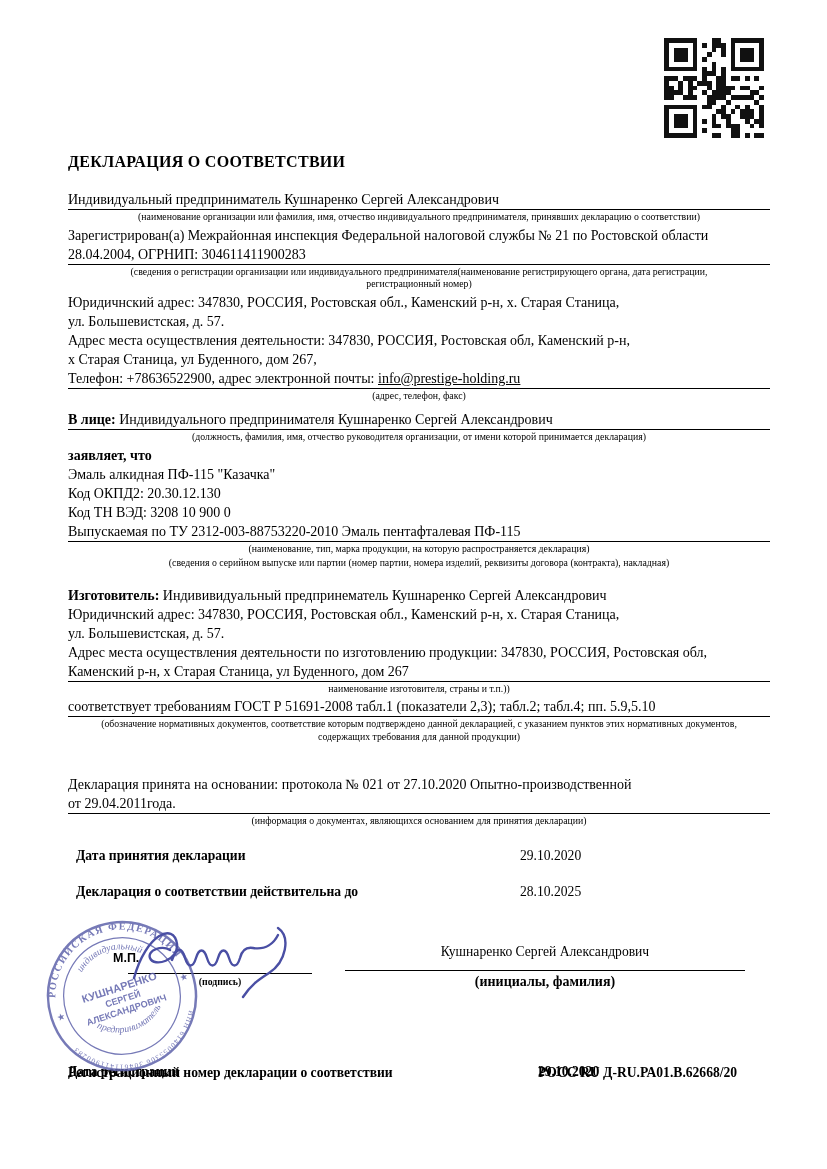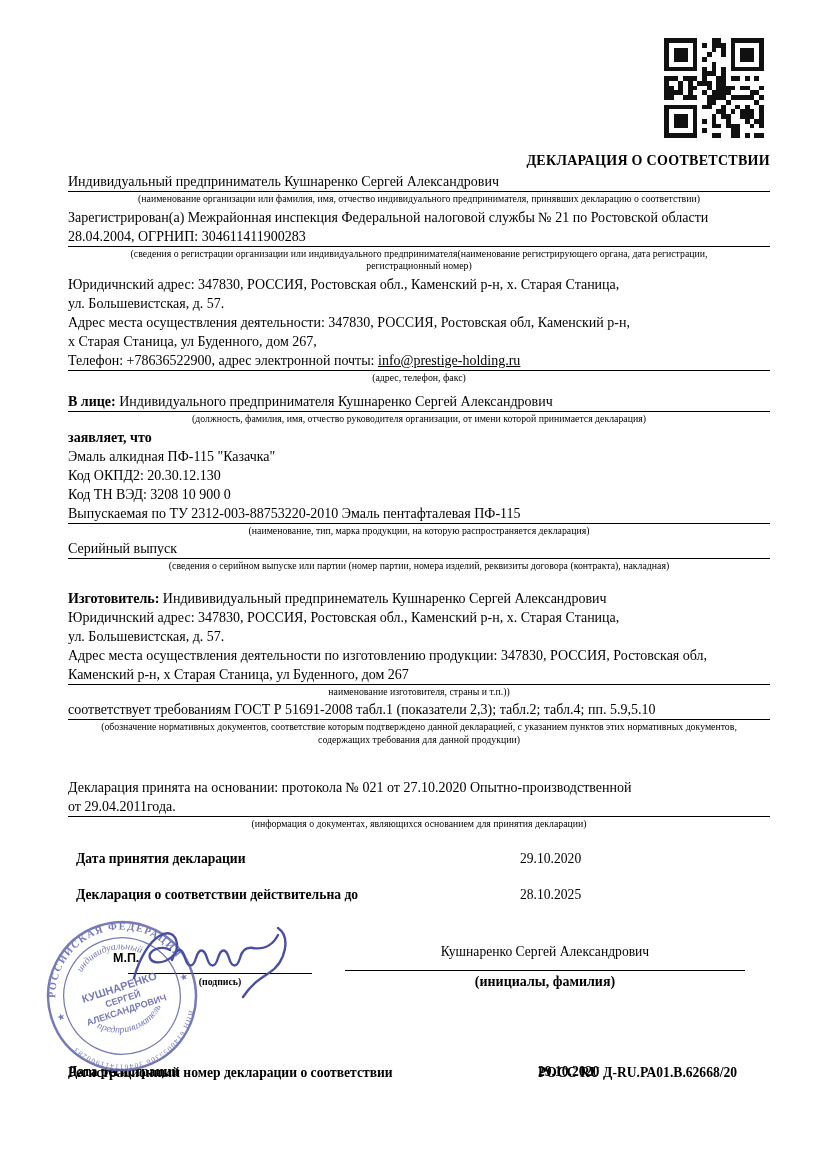--- a/index.html
+++ b/index.html
@@ -1,19 +1,19 @@
 <!DOCTYPE html>
 <html><head>
 <meta charset="utf-8">
 <style>
   html,body{margin:0;padding:0;background:#e8e8e8;}
   .page{position:relative;width:827px;height:1169px;background:#ffffff;margin:0 auto;
         font-family:"Liberation Serif", serif;color:#000;overflow:hidden;}
   .content{position:absolute;left:68px;top:153px;width:702px;}
-  .doc-title{font-size:14px;font-weight:bold;text-align:right;letter-spacing:.3px;margin-bottom:3px;}
+  .doc-title{font-size:16px;font-weight:bold;text-align:left;letter-spacing:.3px;margin-bottom:19px;}
   .line{font-size:14px;line-height:19px;}
   .u-block{border-bottom:1.4px solid #000;}
   .cap{font-size:9.8px;line-height:12.5px;text-align:center;margin:1px auto 2px auto;max-width:648px;}
   .bold{font-weight:bold;}
   .email{text-decoration:underline;font-family:Liberation Serif, serif;}
   .gap6{height:6px;}.gap14{height:14px;}.gap30{height:30px;}.gap16{height:16px;}.gap17{height:17px;}
   .daterow{position:relative;font-size:13.6px;line-height:19px;}
   .daterow .lbl{font-weight:bold;padding-left:8px;}
   .daterow .val{position:absolute;left:452px;top:0;font-weight:normal;}
   
@@ -298,21 +298,20 @@
     <div class="line bold">заявляет, что</div>
 
     <div class="u-block">
       <div class="line">Эмаль алкидная ПФ-115 "Казачка"</div>
       <div class="line">Код ОКПД2: 20.30.12.130</div>
       <div class="line">Код ТН ВЭД: 3208 10 900 0</div>
       <div class="line">Выпускаемая по ТУ 2312-003-88753220-2010 Эмаль пентафталевая ПФ-115</div>
     </div>
     <div class="cap">(наименование, тип, марка продукции, на которую распространяется декларация)</div>
 
-    <div class="line u-block">Серийный выпуск</div>
     <div class="cap">(сведения о серийном выпуске или партии (номер партии, номера изделий, реквизиты договора (контракта), накладная)</div>
 
     <div class="gap14"></div>
 
     <div class="u-block">
       <div class="line"><span class="bold">Изготовитель:</span><span> Индививидуальный предпринематель Кушнаренко Сергей Александрович</span></div>
       <div class="line">Юридичнский адрес: 347830, РОССИЯ, Ростовская обл., Каменский р-н, х. Старая Станица,</div>
       <div class="line">ул. Большевистская, д. 57.</div>
       <div class="line">Адрес места осуществления деятельности по изготовлению продукции: 347830, РОССИЯ, Ростовская обл,</div>
       <div class="line">Каменский р-н, х Старая Станица, ул Буденного, дом 267</div>

